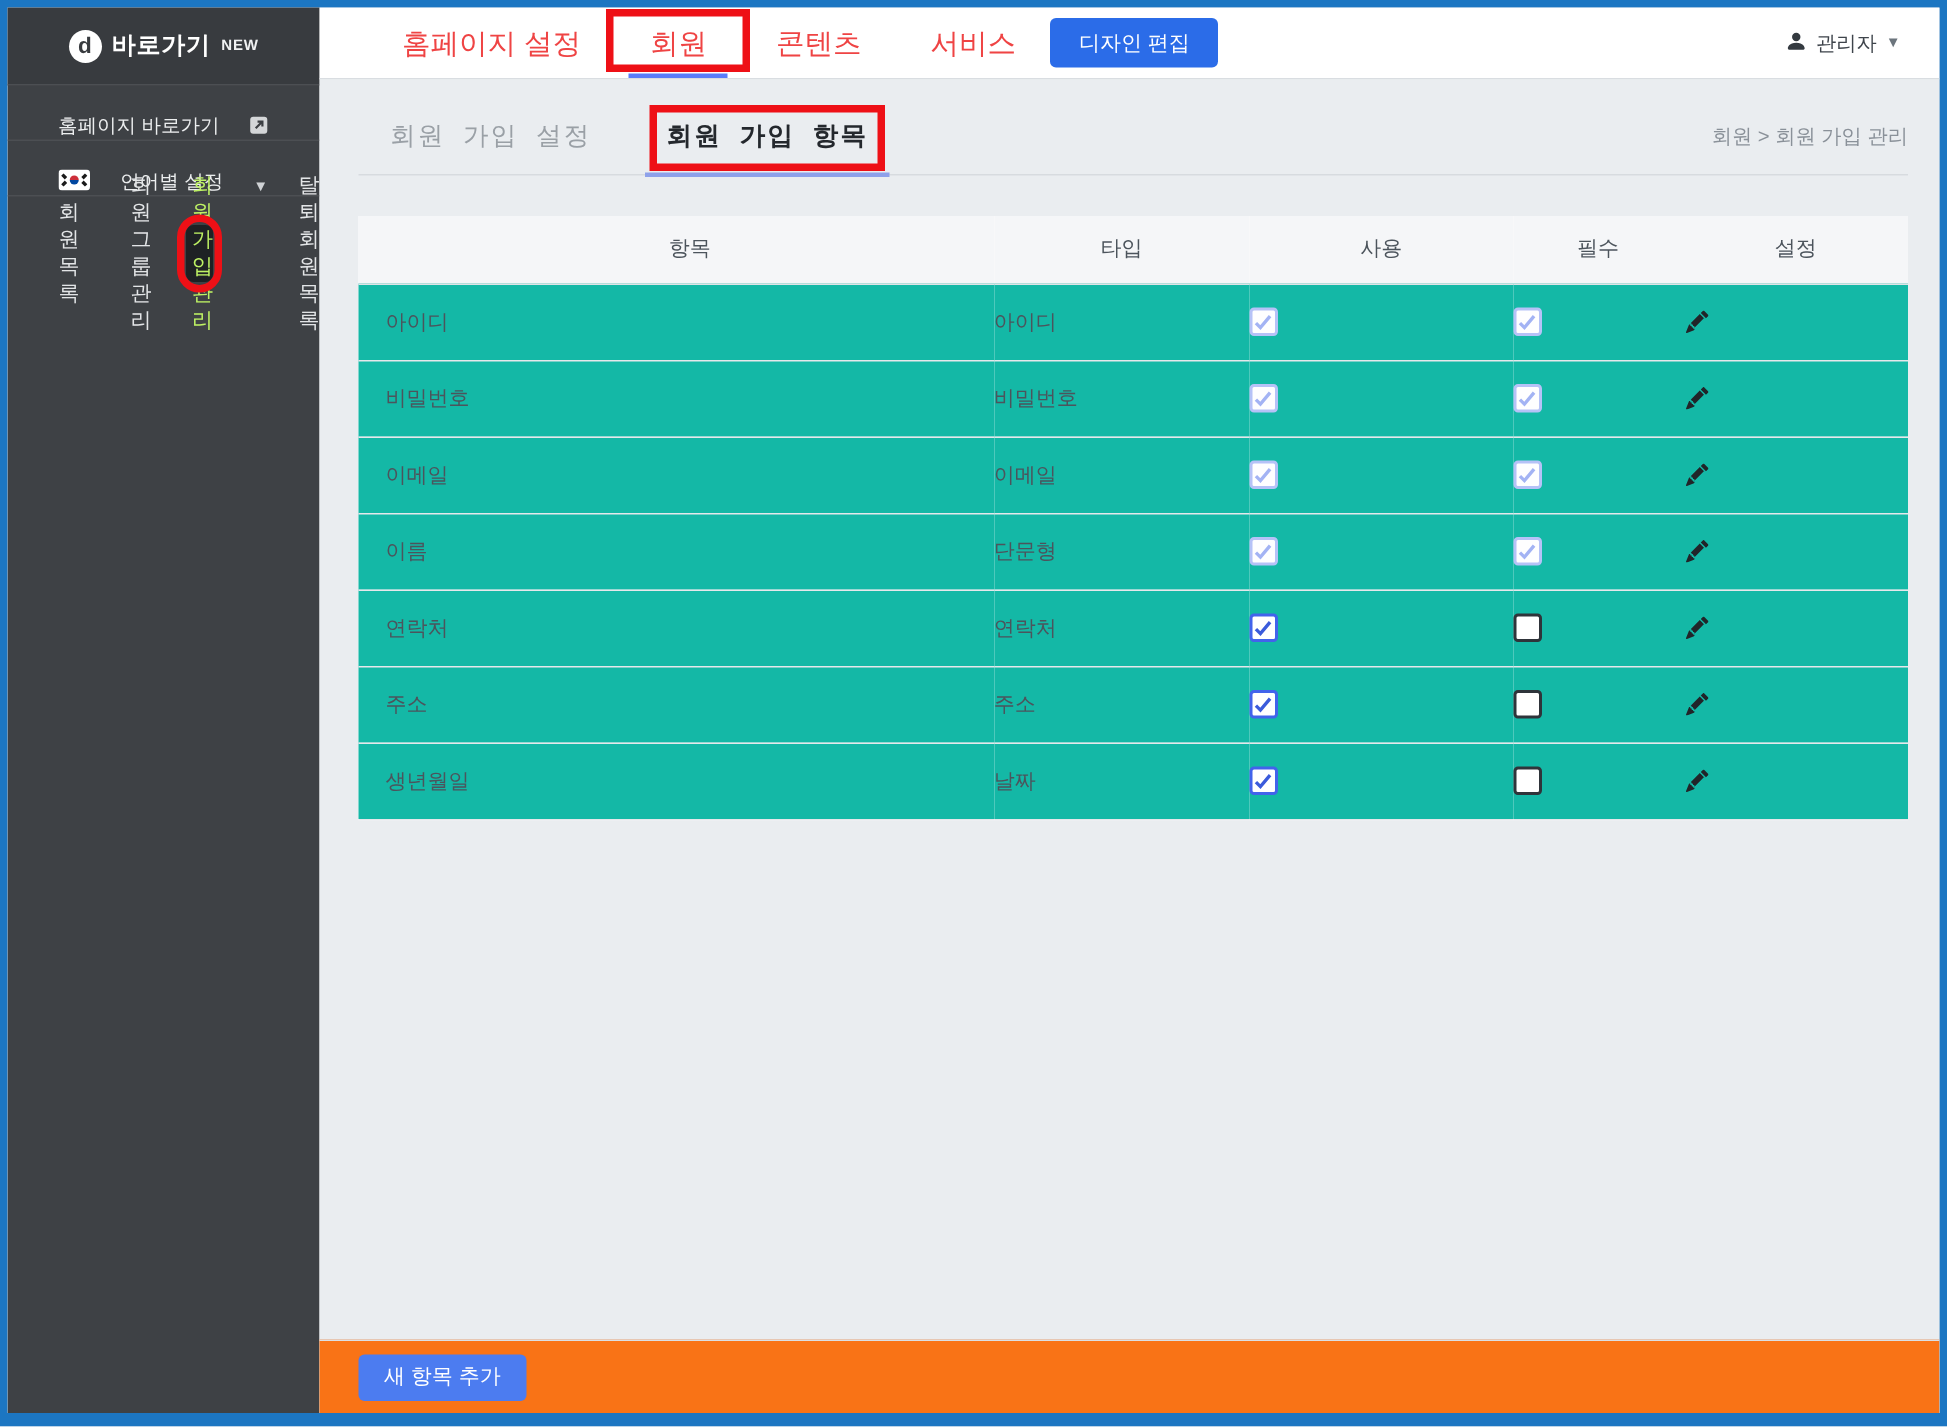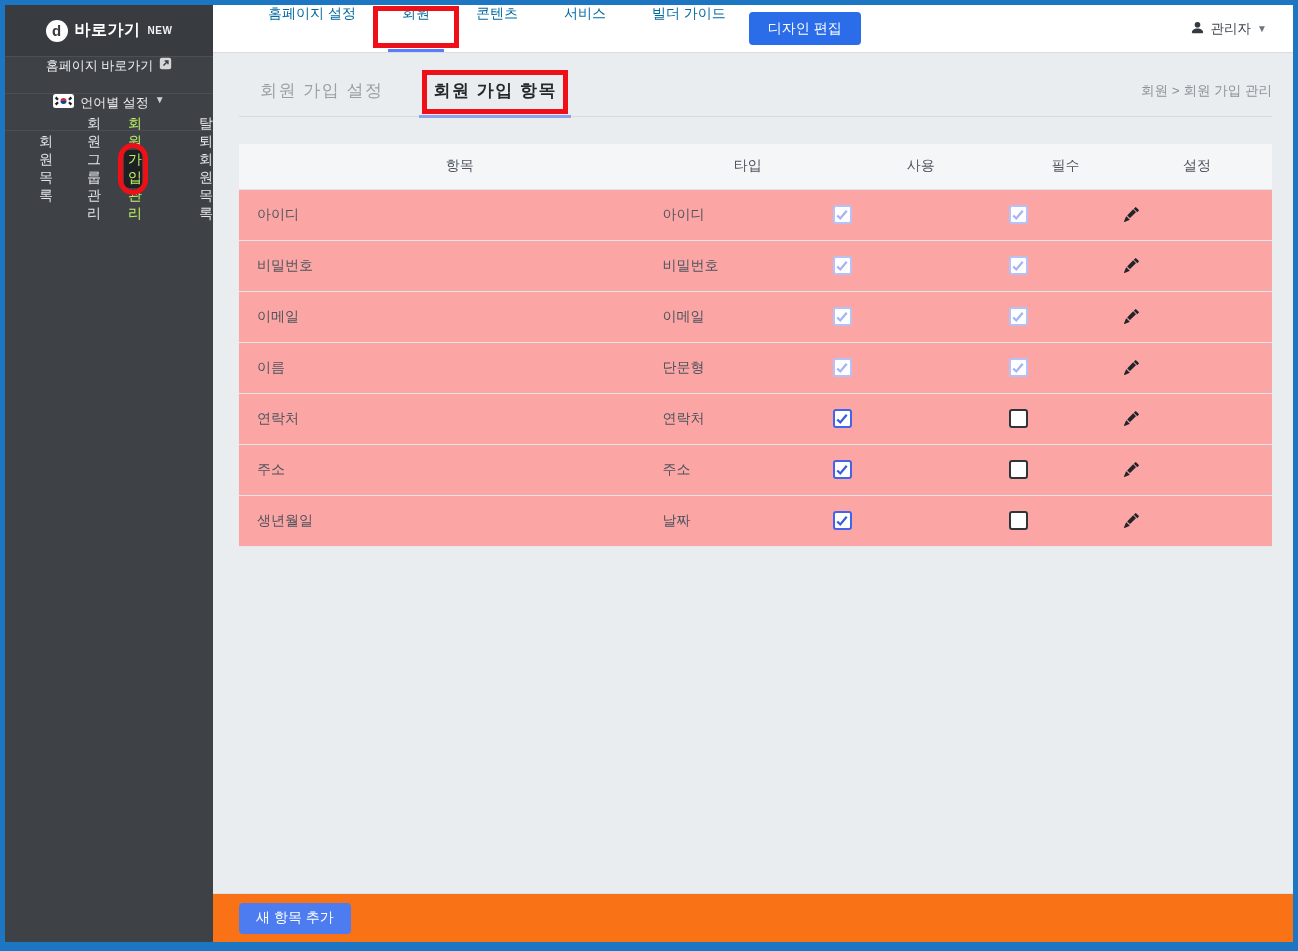--- a/index.html
+++ b/index.html
@@ -12,52 +12,52 @@
     border-bottom-width:9px;
     display:flex; background:#eaedf0; overflow:hidden;
   }
 
   
   .sidebar { width:208px; flex-shrink:0; background:var(--sidebar_bg,#3e4145); color:#e9eaec; display:flex; flex-direction:column; }
   .logo-row { height:52px; background:#383b3f; border-bottom:1px solid #4c4f53; display:flex; align-items:center; justify-content:center; gap:7px; cursor:pointer; }
   .logo-disc { width:22px; height:22px; border-radius:50%; background:#fff; color:#383b3f; font-weight:bold; font-size:15px; display:flex; align-items:center; justify-content:center; }
   .logo-text { font-size:16px; font-weight:bold; color:#fff; letter-spacing:.5px; }
   .logo-badge { font-size:10px; font-weight:bold; color:#f1f2f3; letter-spacing:.5px; }
-  .side-row { height:37px; border-bottom:1px solid #4c4f53; display:flex; align-items:flex-start; justify-content:center; gap:6px; font-size:13px; color:#eceeef; cursor:pointer; }
+  .side-row { height:37px; border-bottom:1px solid #4c4f53; display:flex; align-items:flex-end; justify-content:center; gap:20px; font-size:13px; color:#eceeef; cursor:pointer; }
   .side-row .caret { font-size:10px; color:#cfd2d5; }
   .menu { padding-top:14px; display:flex; }
   .menu-item { height:47px; display:flex; align-items:center; padding-left:34px; font-size:14px; color:#e3e5e7; cursor:pointer; }
   .menu-item.active { height:38px; margin:5px 23px 4px; padding-left:4px; background:var(--sidebar_active_bg,#1e2124); border-radius:5px; position:relative; color:#bef264; }
   .menu-item.active.annotated::after { content:""; position:absolute; left:-6px; right:-6px; top:-7px; bottom:-7px; border:5px solid var(--annotation_red,#ee1016); border-radius:21px; pointer-events:none; }
 
   
   .main { flex:1; display:flex; flex-direction:column; min-width:0; }
   .topnav { height:48px; flex-shrink:0; background:#fff; border-bottom:1px solid #d9dde1; display:flex; align-items:center; padding-left:32px; }
   .nav-items { display:flex; align-items:stretch; height:100%; }
-  .nav-item { display:flex; align-items:flex-start; padding:0 23px; font-size:14px; color:#0369a1; position:relative; cursor:pointer; white-space:nowrap; }
+  .nav-item { display:flex; align-items:center; padding:0 23px; font-size:19px; color:#ef4444; position:relative; cursor:pointer; white-space:nowrap; }
   .nav-item.active::before { content:""; position:absolute; left:9px; right:9px; bottom:0; height:3px; background:var(--active_nav_underline,#5b7cfa); }
   .nav-item.annotated::after { content:""; position:absolute; left:-6px; right:-6px; top:1px; bottom:4px; border:5px solid var(--annotation_red,#ee1016); pointer-events:none; }
   .design-btn { height:33px; padding:0 19px; background:var(--primary_blue,#2b6ce8); color:#fff; font-size:14px; border:none; border-radius:4px; cursor:pointer; white-space:nowrap; }
   .spacer { flex:1; }
   .admin { display:flex; align-items:center; gap:6px; padding-right:26px; font-size:13.5px; color:#3e444b; cursor:pointer; white-space:nowrap; }
   .admin .caret { font-size:10px; color:#6c757d; }
 
   
   .content { flex:1; background:#eaedf0; padding:0 21px 0 26px; position:relative; min-height:0; }
   .page-head { display:flex; justify-content:space-between; align-items:flex-end; border-bottom:1px solid #d7dbdf; height:64px; }
-  .tabs { display:flex; gap:50px; padding-left:21px; }
+  .tabs { display:flex; gap:50px; padding-left:21px;font-family:Liberation Mono, monospace; }
   .tab { position:relative; padding-bottom:14px; font-size:17px; color:#9aa0a6; cursor:pointer; letter-spacing:1.5px; white-space:nowrap; }
   .tab.active { color:#24282d; font-weight:bold; }
   .tab.active::before { content:""; position:absolute; left:-14px; right:-14px; bottom:-2px; height:3px; background:var(--active_tab_underline,#8ea1ea); }
   .tab.annotated::after { content:""; position:absolute; left:-11px; right:-11px; top:-9px; bottom:2px; border:5px solid var(--annotation_red,#ee1016); pointer-events:none; }
   .breadcrumb { font-size:13.5px; color:#8a9199; padding-bottom:16px; white-space:nowrap; }
 
   table { margin-top:27px; width:100%; border-collapse:collapse; background:#fff; }
   thead th { height:45px; background:#f5f6f8; font-weight:normal; font-size:14px; color:#4c545c; text-align:center; border-bottom:1px solid #dfe3e6; }
-  tbody td { height:51px; font-size:14px; color:#4c545c; text-align:left; border-bottom:1px solid #e5e8eb; background:#fca5a5; }
+  tbody td { height:51px; font-size:14px; color:#4c545c; text-align:left; border-bottom:1px solid #e5e8eb; background:#14b8a6; }
   th:first-child, td:first-child { padding-left:18px; }
 
   .cb { width:19px; height:19px; border:2px solid; border-radius:3px; background:#fff; display:inline-flex; align-items:center; justify-content:center; vertical-align:middle; }
   .cb.checked { border-color:var(--checkbox_checked,#4263eb); color:#3b5bdb; cursor:pointer; }
   .cb.checked-disabled { border-color:var(--checkbox_disabled,#b6c2f7); color:#a3b3f4; background:#fefeff; }
   .cb.unchecked { border-color:#2f343a; color:transparent; cursor:pointer; }
   .cb svg { display:block; }
 
   .edit-btn { background:none; border:none; color:#212529; cursor:pointer; padding:2px; line-height:0; }
 
@@ -126,23 +126,20 @@
   </div>
           <div class="nav-item active annotated">
     <span>회원</span>
   </div>
           <div class="nav-item">
     <span>콘텐츠</span>
   </div>
           <div class="nav-item">
     <span>서비스</span>
   </div>
-          <div class="nav-item">
-    <span>빌더 가이드</span>
-  </div>
         </div>
       <button class="design-btn">디자인 편집</button>
       <div class="spacer"></div>
       <div class="admin">
         <span>
           <svg width="15" height="15" viewBox="0 0 16 16" fill="#343a40">
               <path d="M3 14s-1 0-1-1 1-4 6-4 6 3 6 4-1 1-1 1H3zm5-6a3 3 0 1 0 0-6 3 3 0 0 0 0 6z"></path>
             </svg>
         </span>
         <span>관리자</span>

